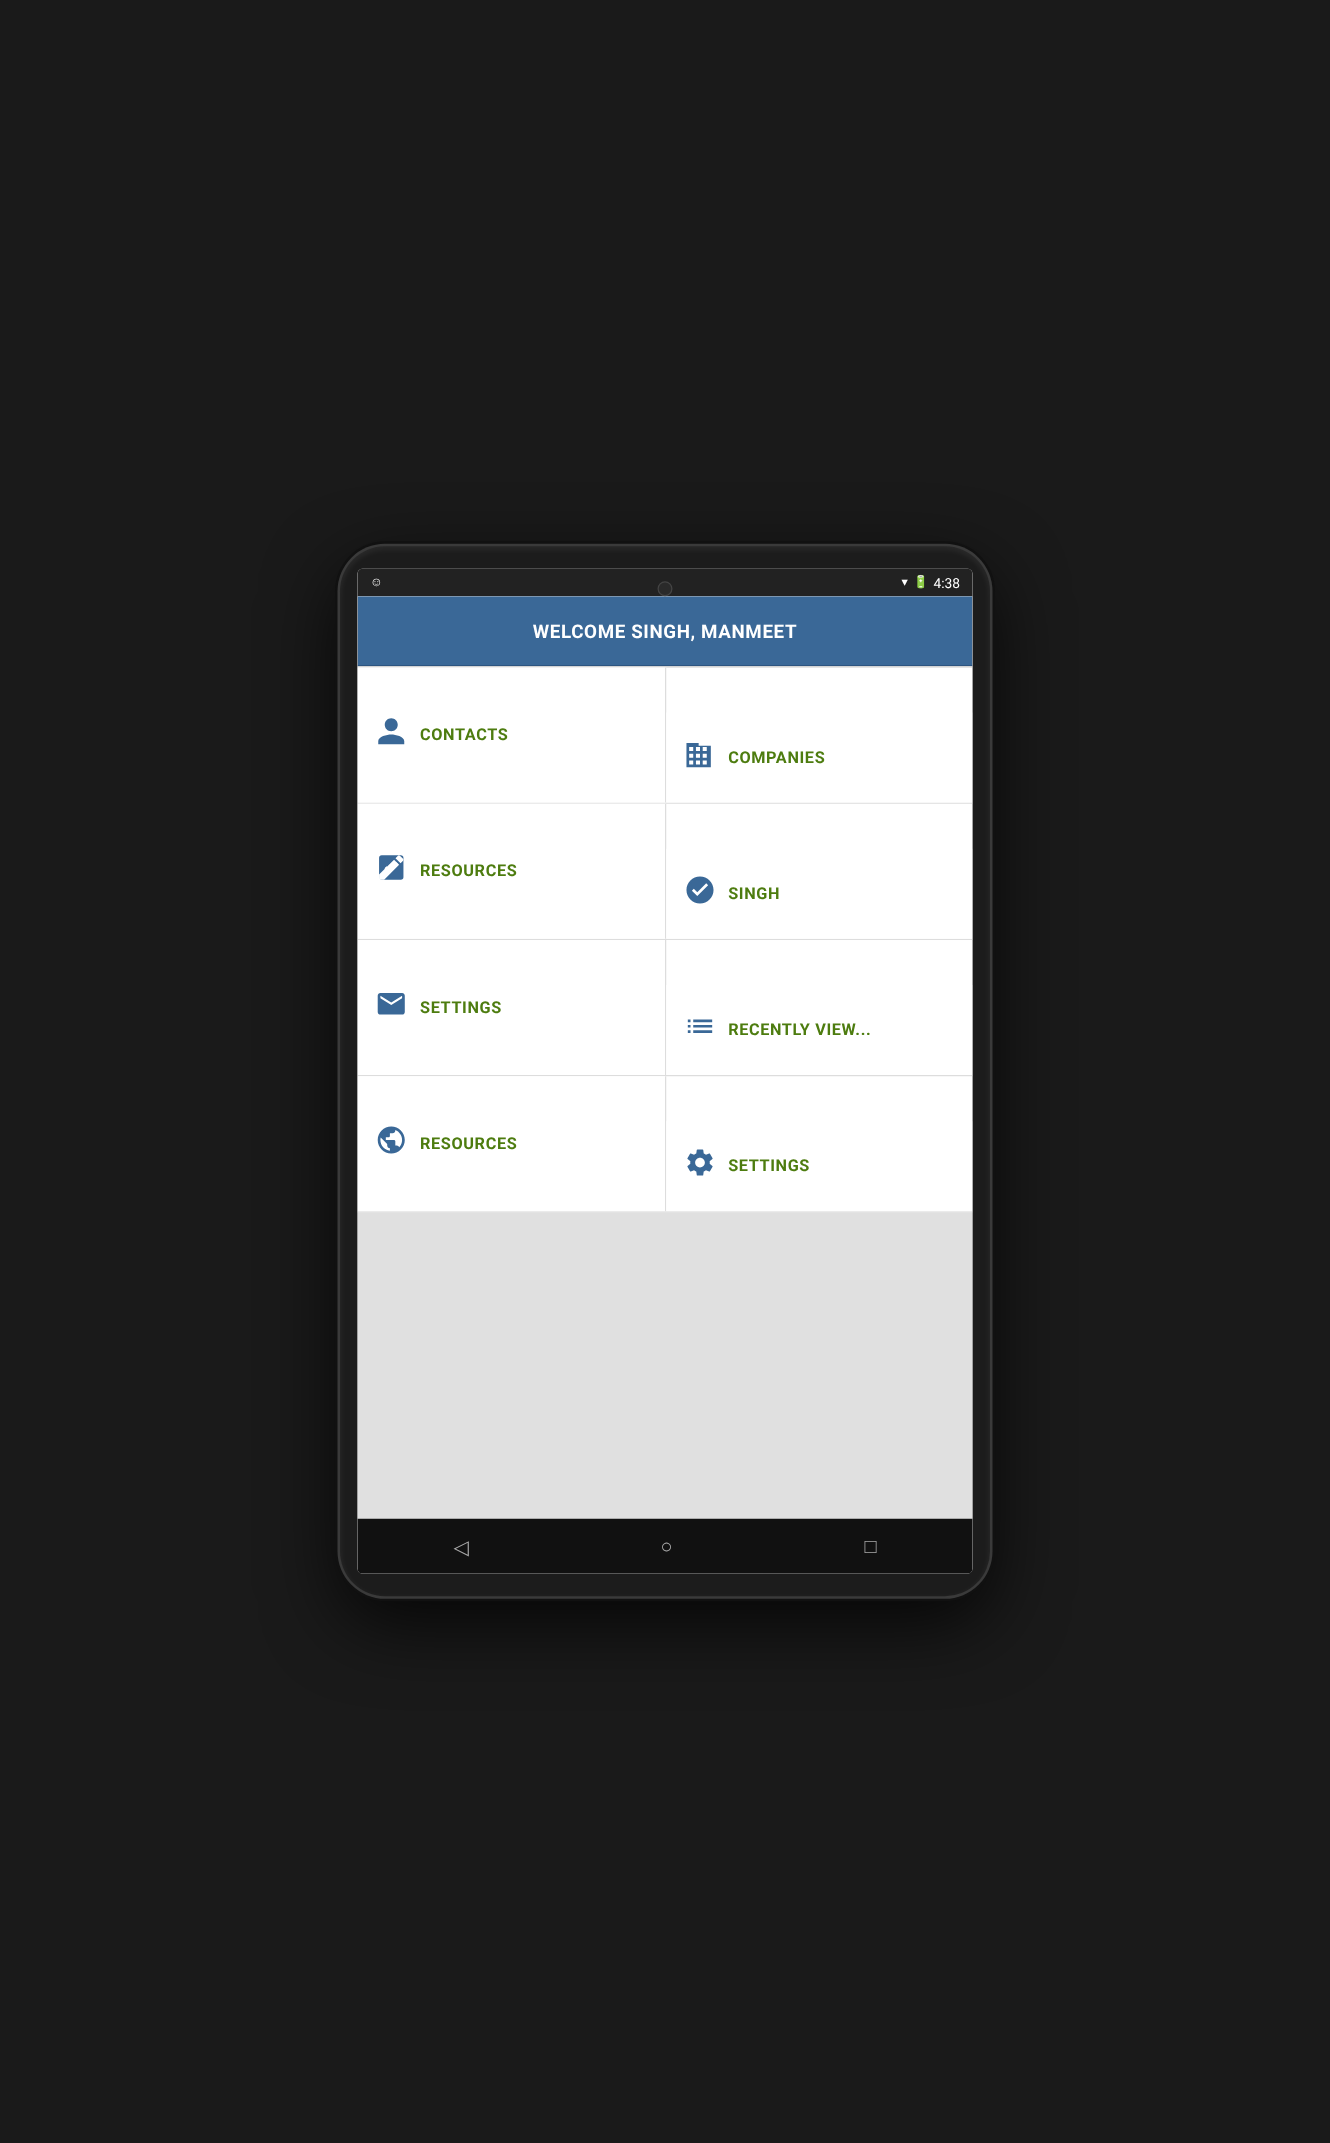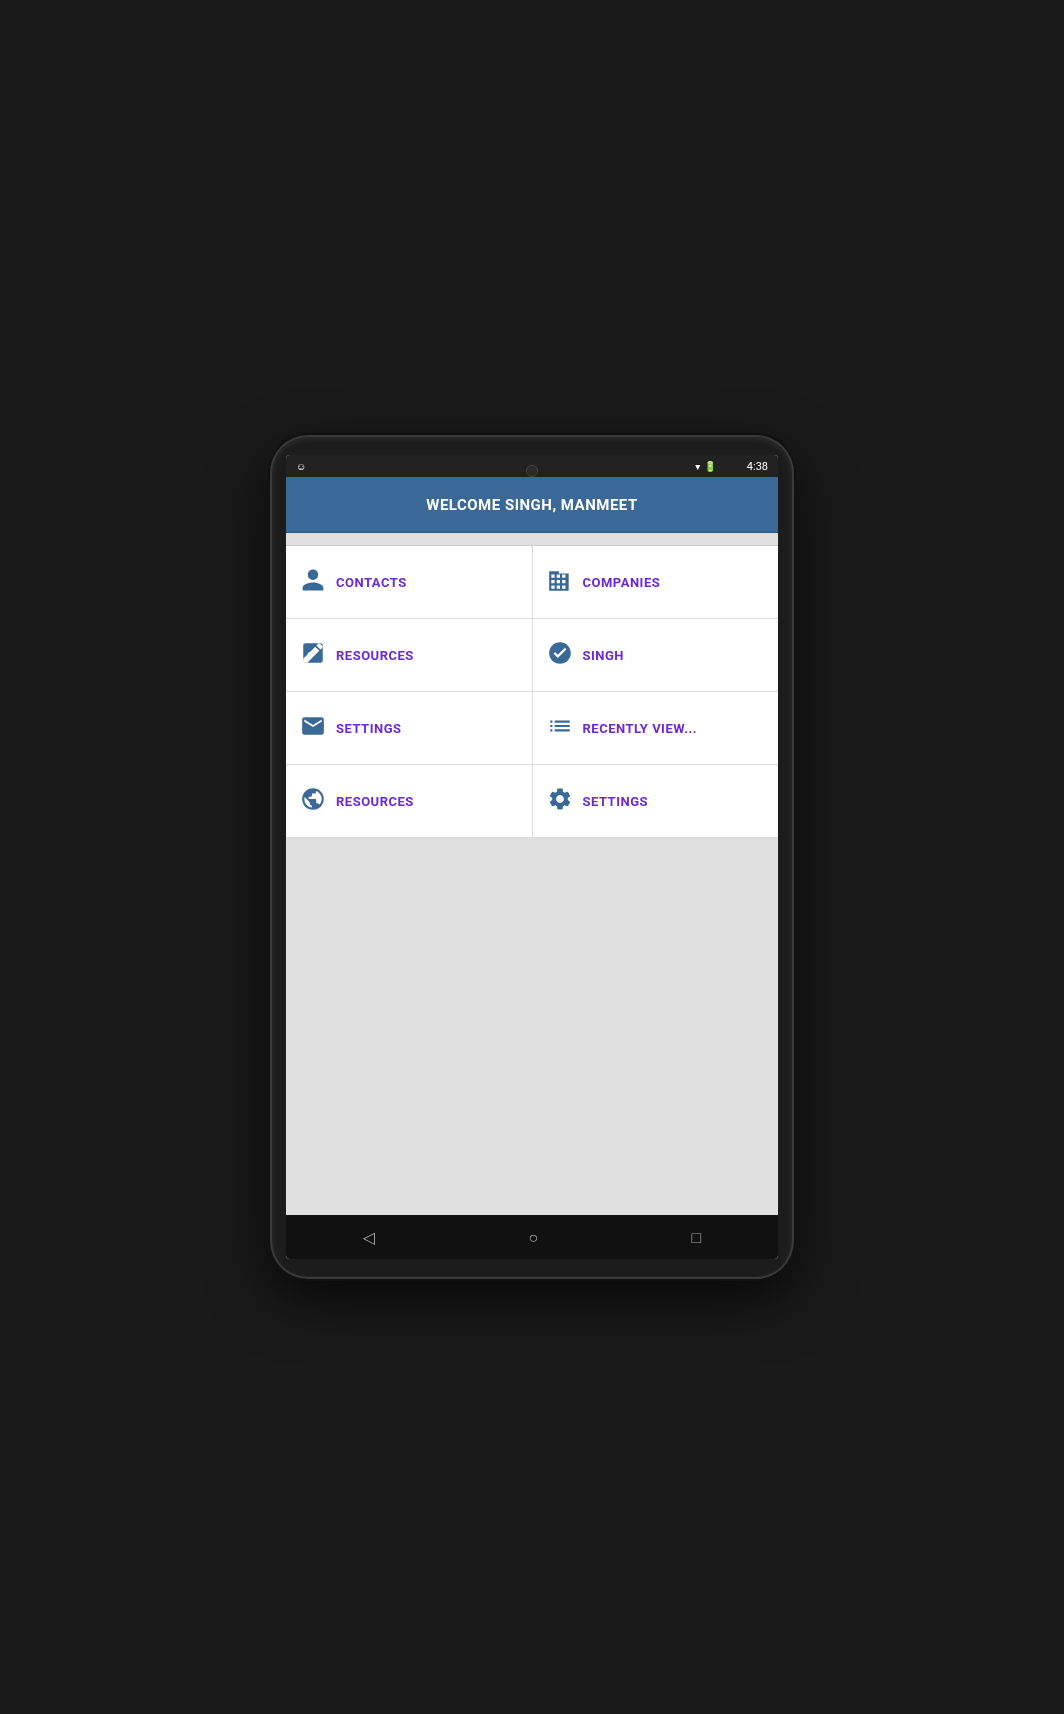--- a/index.html
+++ b/index.html
@@ -82,21 +82,20 @@
       font-size: 10px;
     }
 
     
     .content {
       flex: 1;
       background: #e0e0e0;
       display: flex;
       flex-direction: column;
       overflow: hidden;
-      gap: 12px;
     }
 
     
     .app-header {
       background: #3a6897;
       padding: 18px 12px;
       text-align: center;
       border-bottom: 1px solid #2d5580;
     }
 
@@ -125,32 +124,33 @@
       padding: 18px 14px;
       background: #fff;
       cursor: pointer;
       gap: 10px;
       border-right: 1px solid #ddd;
       min-height: 72px;
     }
 
     .menu-cell:last-child {
       border-right: none;
+      margin-top: 36px;
     }
 
     .menu-icon {
       color: #3a6897;
       font-size: 22px;
       flex-shrink: 0;
       width: 26px;
       text-align: center;
     }
 
     .menu-label {
-      color: #6d28d9;
+      color: #4d7c0f;
       font-size: 13px;
       font-weight: bold;
       letter-spacing: 0.5px;
     }
 
     
     .gray-area {
       flex: 1;
       background: #e0e0e0;
     }
@@ -186,21 +186,21 @@
 <div class="device">
   <div class="screen">
 
     <div class="status-bar">
       <div class="status-left">
         <span style="font-size:10px;">☺</span>
       </div>
       <div class="status-right">
         <span class="wifi-icon">▾</span>
         <span class="battery-icon">🔋</span>
-        <span style="font-size:11px;margin-left:26px;">4:38</span>
+        <span style="font-size:11px;">4:38</span>
       </div>
     </div>
 
     <div class="content">
 
       <div class="app-header">
         <span class="app-header-title">WELCOME SINGH, MANMEET</span>
       </div>
 
       <div class="menu-grid">

